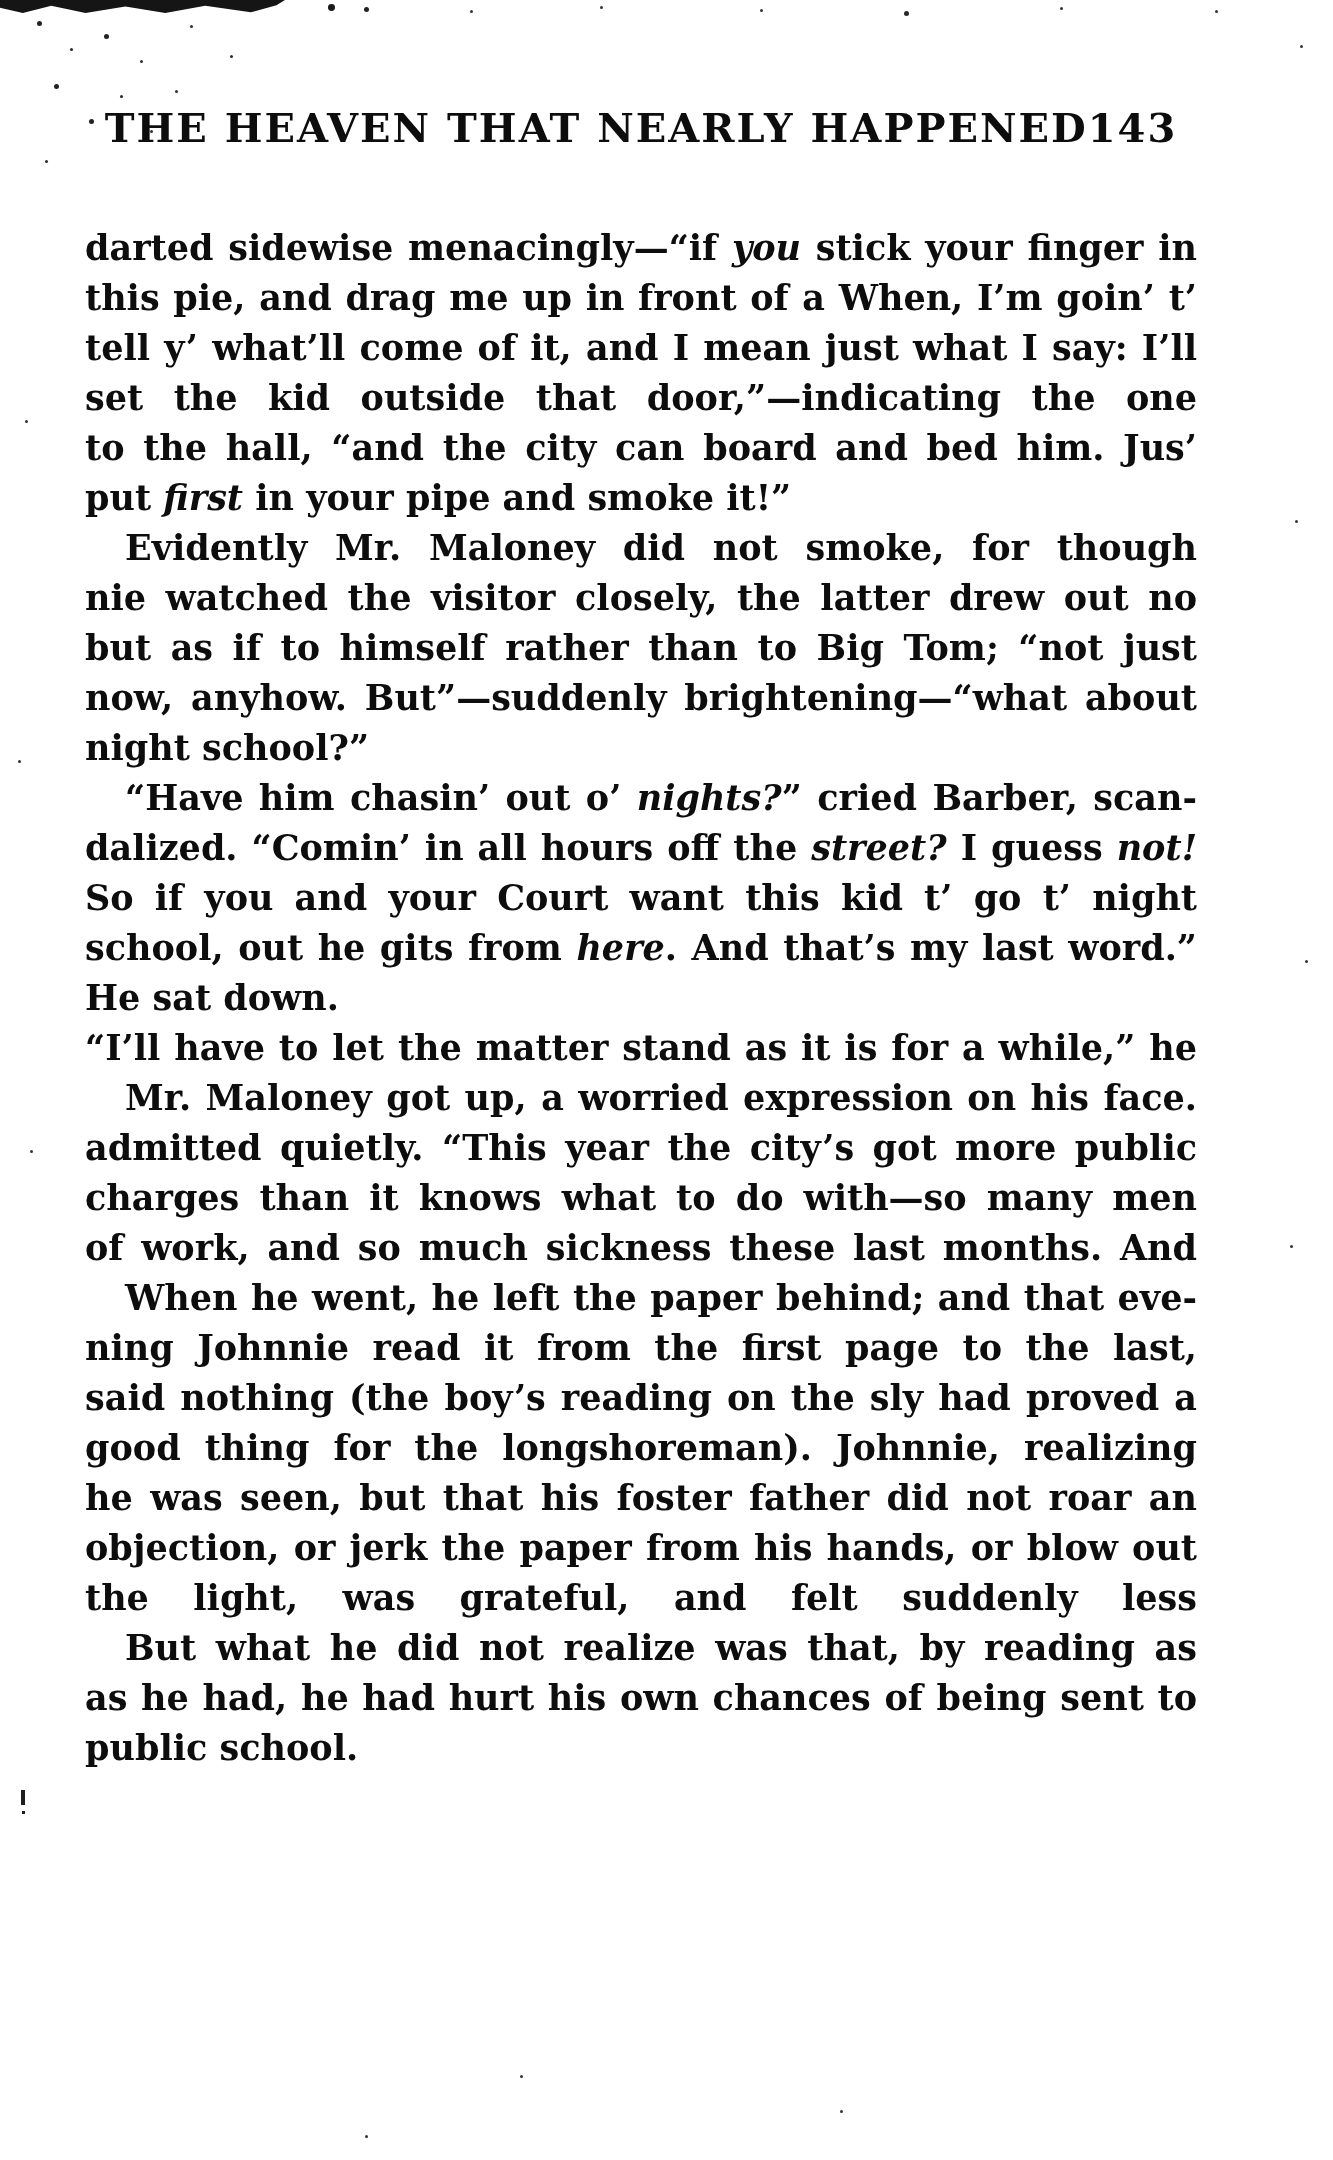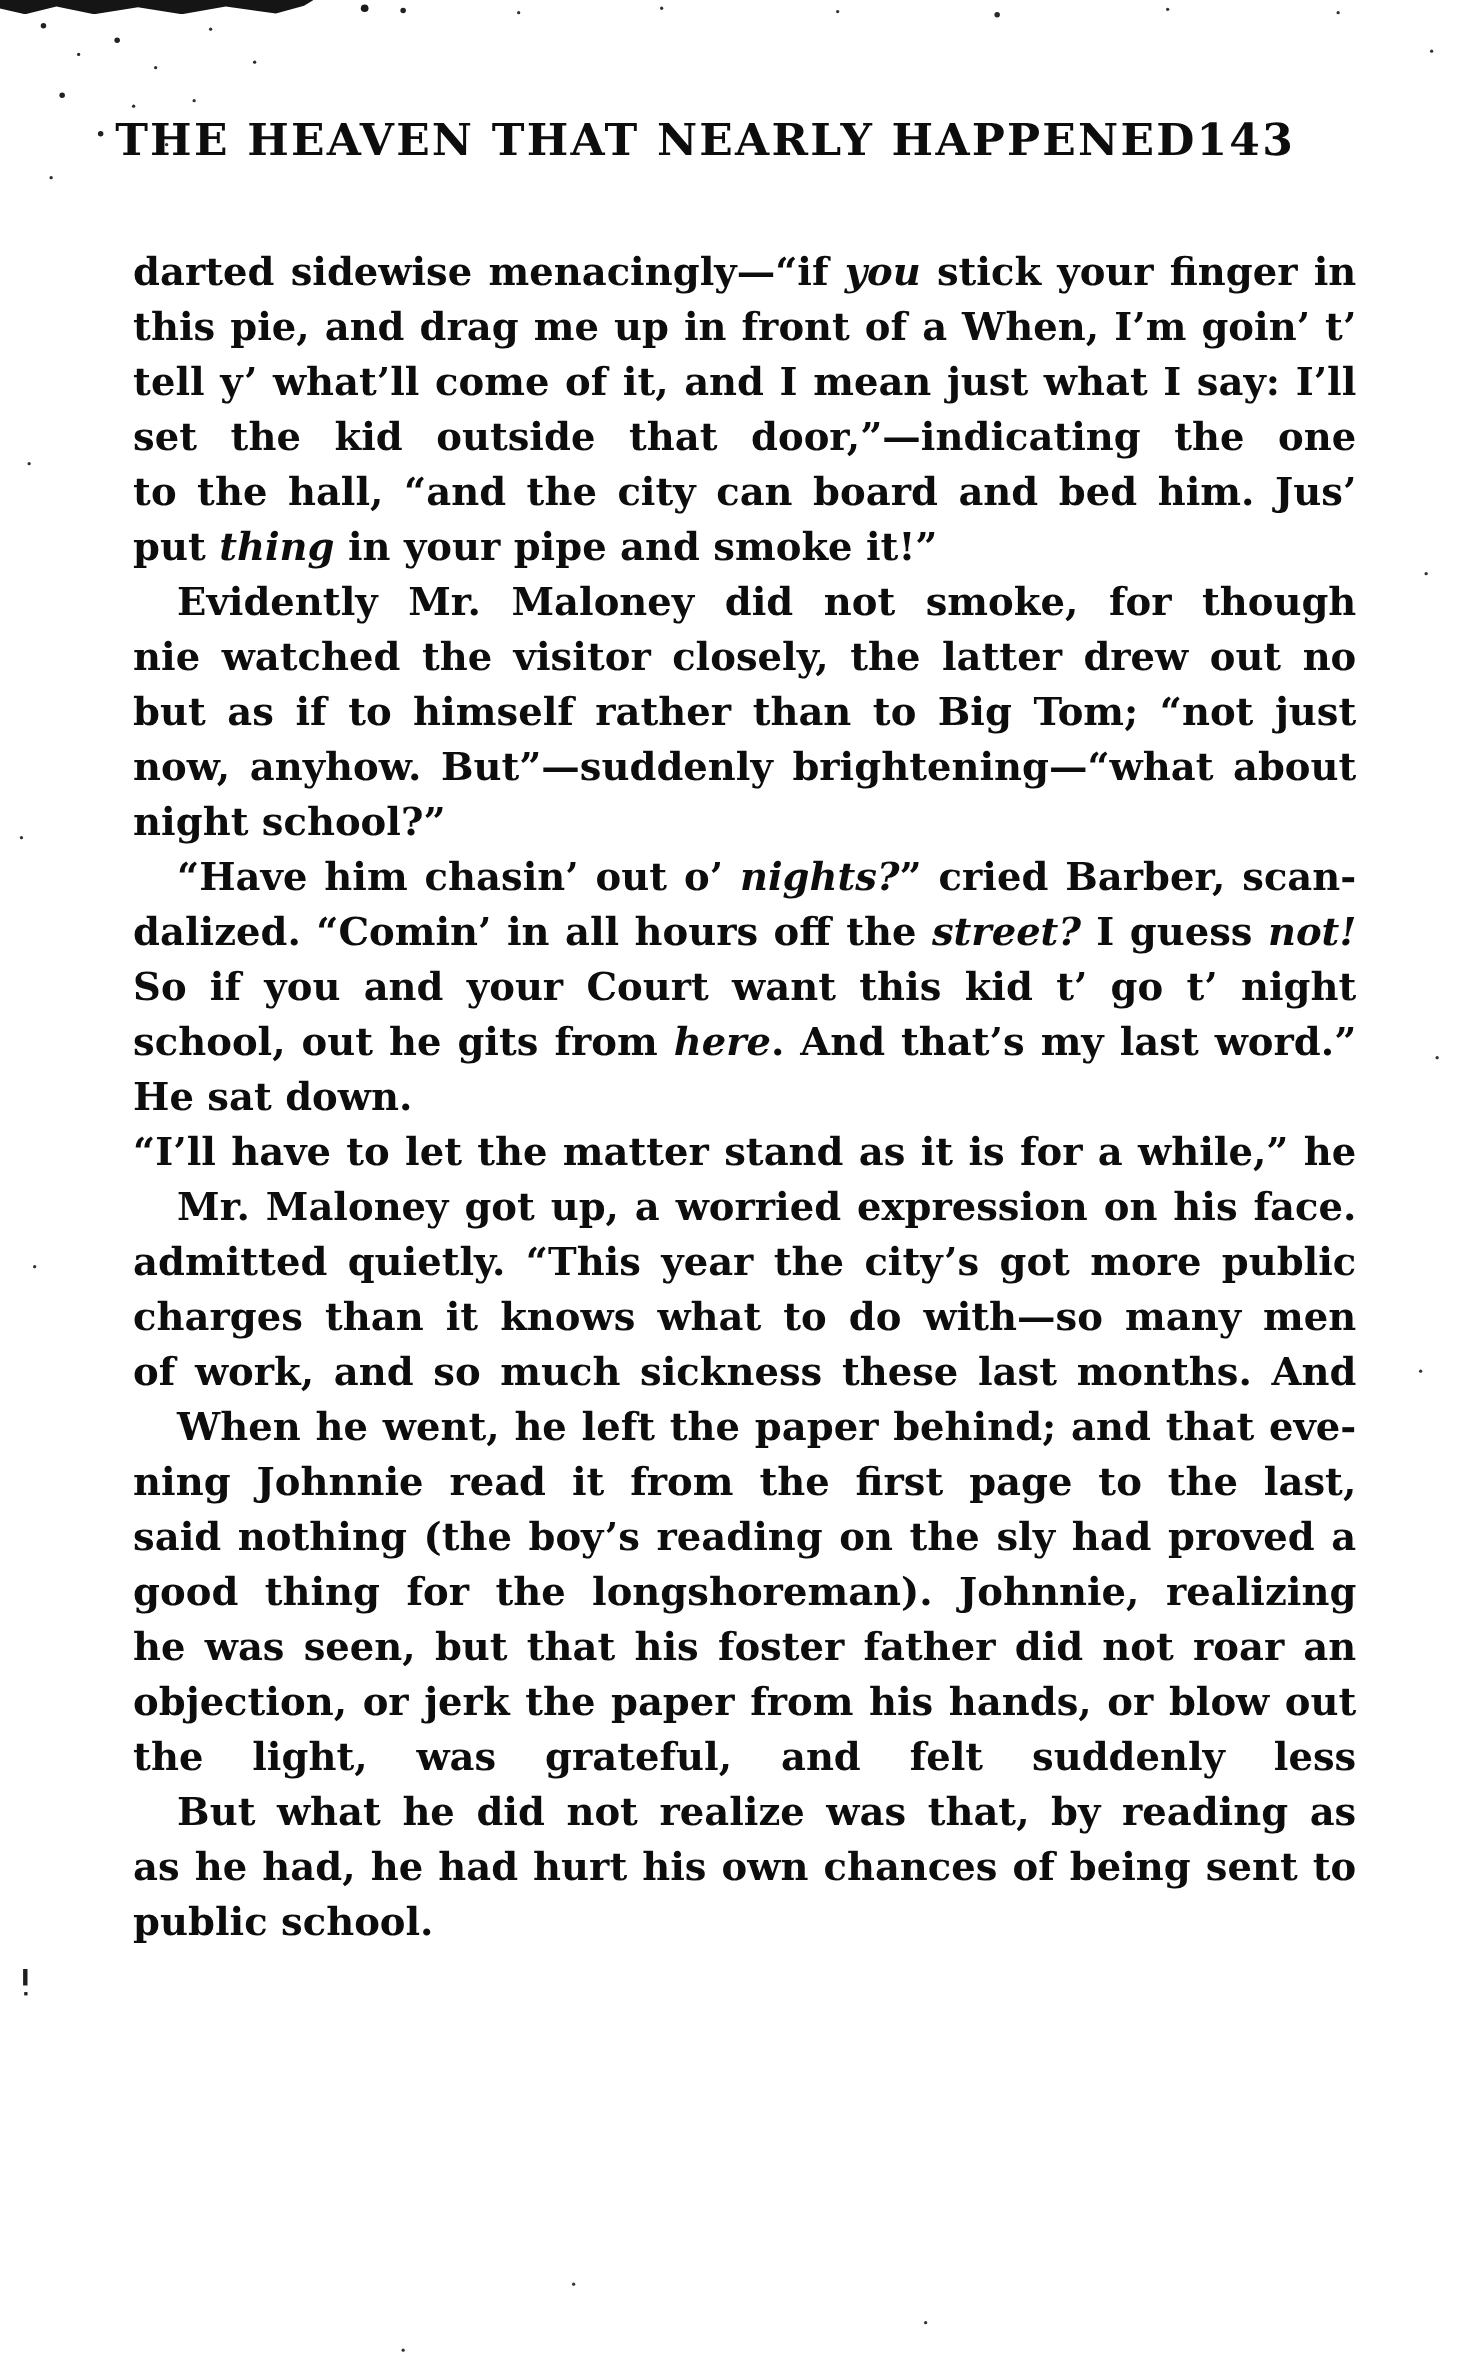--- a/index.html
+++ b/index.html
@@ -26,21 +26,20 @@
     white-space: nowrap;
   }
   .text-block {
     position: absolute;
     top: 223px;
     left: 85px;
     width: 1112px;
     font-size: 35px;
     font-weight: bold;
     line-height: 50px;
-    margin-left: 36px;
   }
   .para { margin: 0; }
   .line {
     height: 50px;
     overflow: hidden;
     text-align: justify;
     text-align-last: justify;
     text-justify: inter-word;
   }
   .line.last { text-align-last: left; }
@@ -91,21 +90,21 @@
     <span>143</span>
   </div>
 
   <div class="text-block">
       <div class="para">
         <div class="line"><span>darted sidewise menacingly—“if </span><span class="it">you</span><span> stick your finger in</span></div>
         <div class="line"><span>this pie, and drag me up in front of a When, I’m goin’ t’</span></div>
         <div class="line"><span>tell y’ what’ll come of it, and I mean just what I say: I’ll</span></div>
         <div class="line"><span>set the kid outside that door,”—indicating the one leading</span></div>
         <div class="line"><span>to the hall, “and the city can board and bed him.  Jus’</span></div>
-        <div class="line last"><span>put </span><span class="it">thing</span><span> in your pipe and smoke it!”</span></div>
+        <div class="line last"><span>put </span><span class="it">first</span><span> in your pipe and smoke it!”</span></div>
       </div>
       <div class="para">
         <div class="line indent"><span>Evidently Mr. Maloney did not smoke, for though John-</span></div>
         <div class="line"><span>nie watched the visitor closely, the latter drew out no pipe.</span></div>
         <div class="line"><span>but as if to himself rather than to Big Tom; “not just</span></div>
         <div class="line"><span>now, anyhow.  But”—suddenly brightening—“what about</span></div>
         <div class="line last"><span>night school?”</span></div>
       </div>
       <div class="para">
         <div class="line indent"><span>“Have him chasin’ out o’ </span><span class="it">nights?</span><span>” cried Barber, scan-</span></div>

